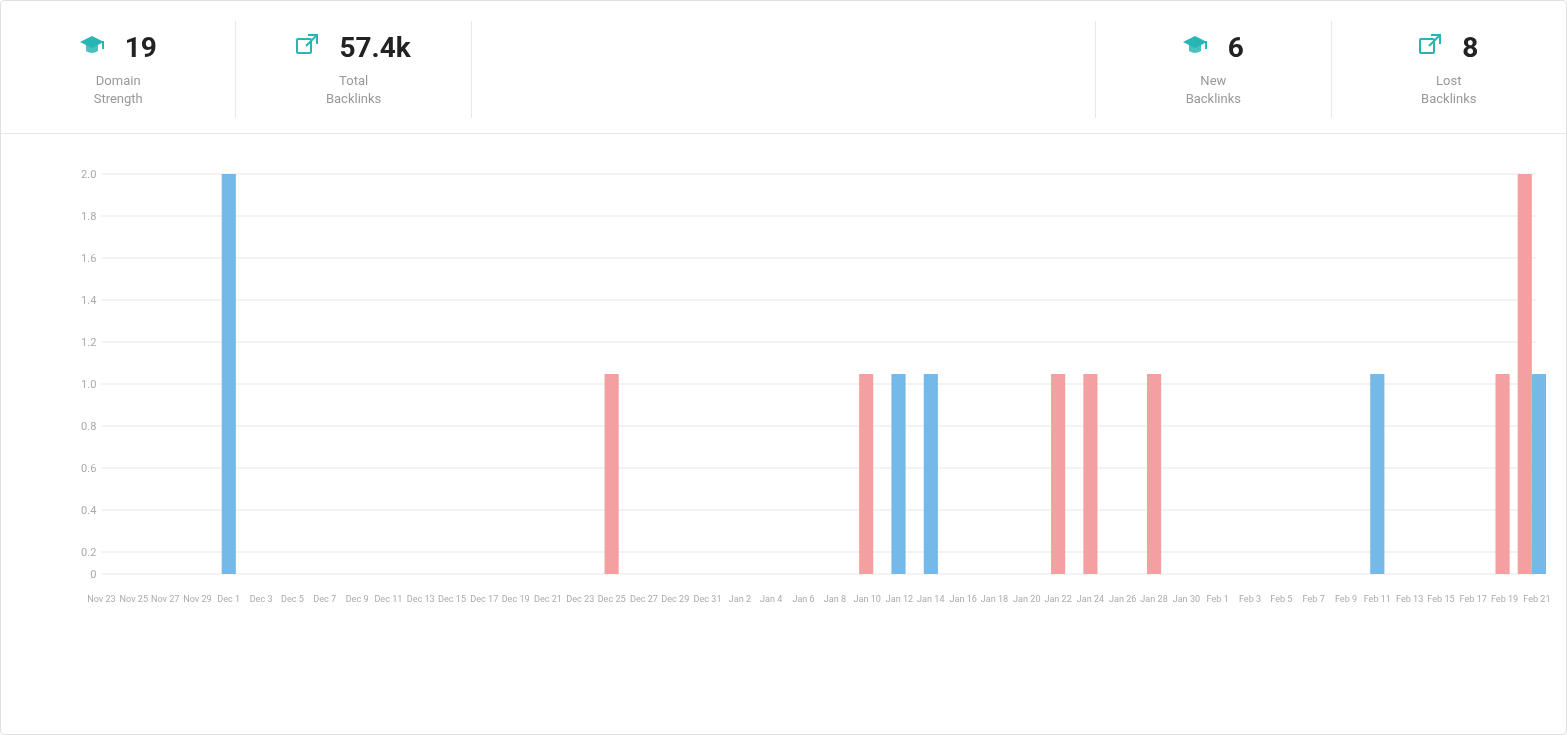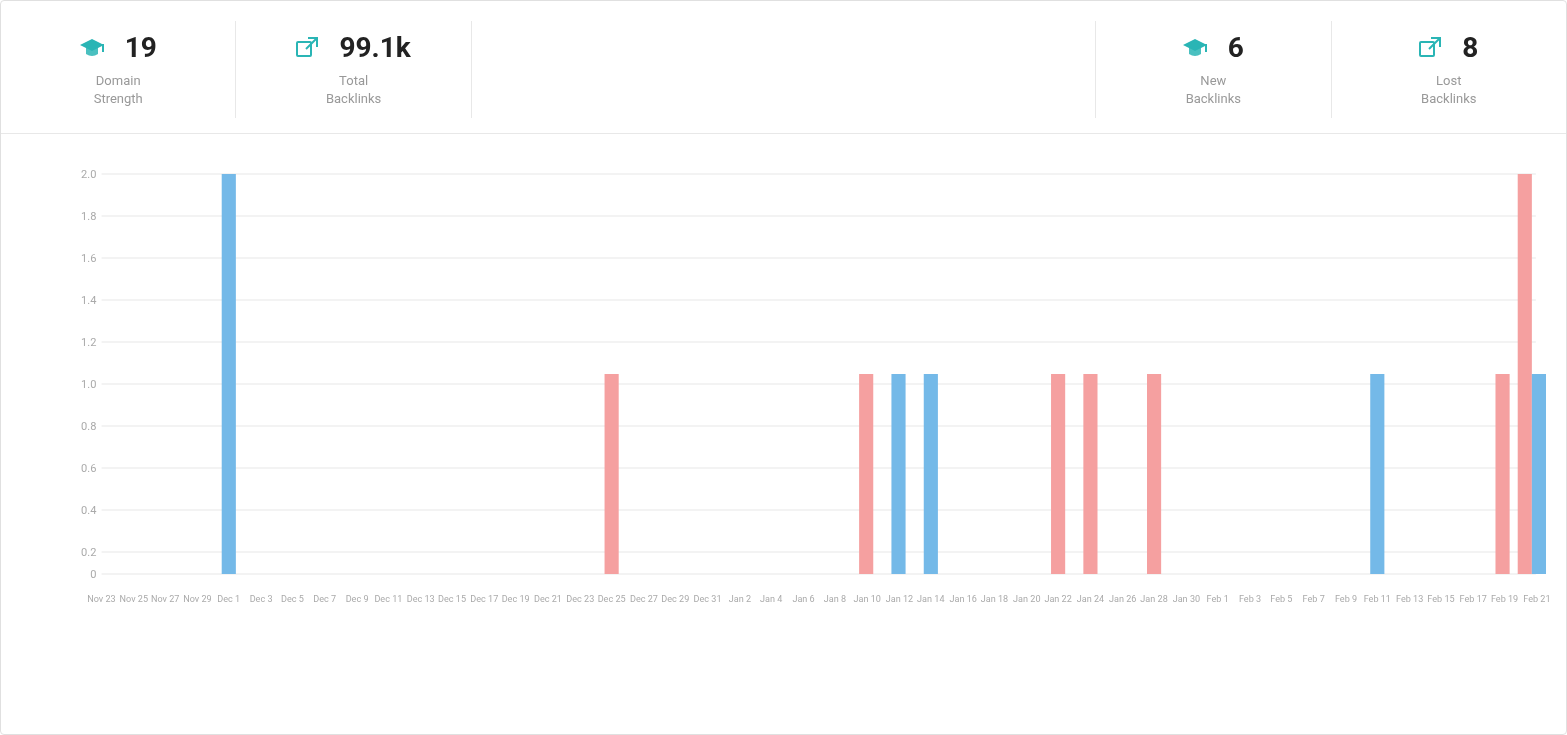--- a/index.html
+++ b/index.html
@@ -26,21 +26,21 @@
       flex: 1;
       display: flex;
       flex-direction: column;
       align-items: center;
       padding: 10px 20px;
       border-right: 1px solid #e8e8e8;
     }
     .stat-item:last-child { border-right: none; }
     .stat-top {
       display: flex;
-      align-items: flex-end;
+      align-items: center;
       gap: 21px;
       margin-bottom: 8px;
     }
     .stat-icon {
       color: #2ab5b5;
       font-size: 22px;
     }
     .stat-value {
       font-size: 28px;
       font-weight: 700;
@@ -111,21 +111,21 @@
 
     <div class="stat-item">
       <div class="stat-top">
         <span class="stat-icon">
           <svg width="22" height="22" viewBox="0 0 22 22" fill="none" stroke="#2ab5b5" stroke-width="2">
             <rect x="1" y="5" width="14" height="14" rx="1" stroke="#2ab5b5"></rect>
             <polyline points="12,1 21,1 21,10" stroke="#2ab5b5"></polyline>
             <line x1="10" y1="12" x2="21" y2="1" stroke="#2ab5b5"></line>
           </svg>
         </span>
-        <span class="stat-value">99.1k</span>
+        <span class="stat-value">57.4k</span>
       </div>
       <span class="stat-label">Total<br>Backlinks</span>
     </div>
 
 
     <div class="stat-item" style="flex:3; border-right:1px solid #e8e8e8;"></div>
 
     <div class="stat-item">
       <div class="stat-top">
         <span class="stat-icon">

